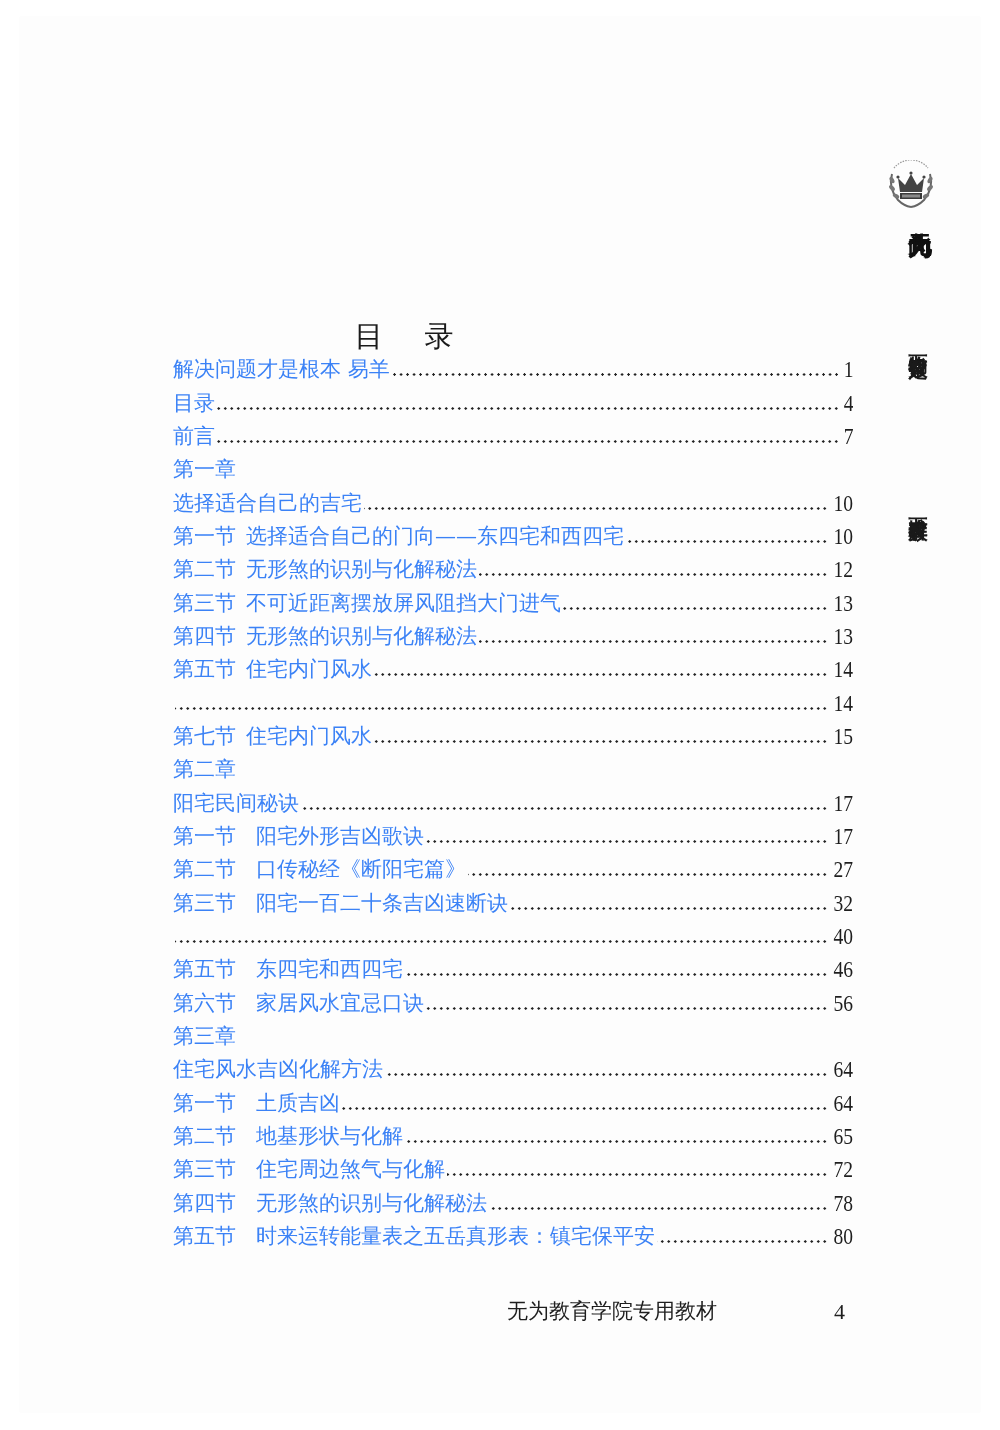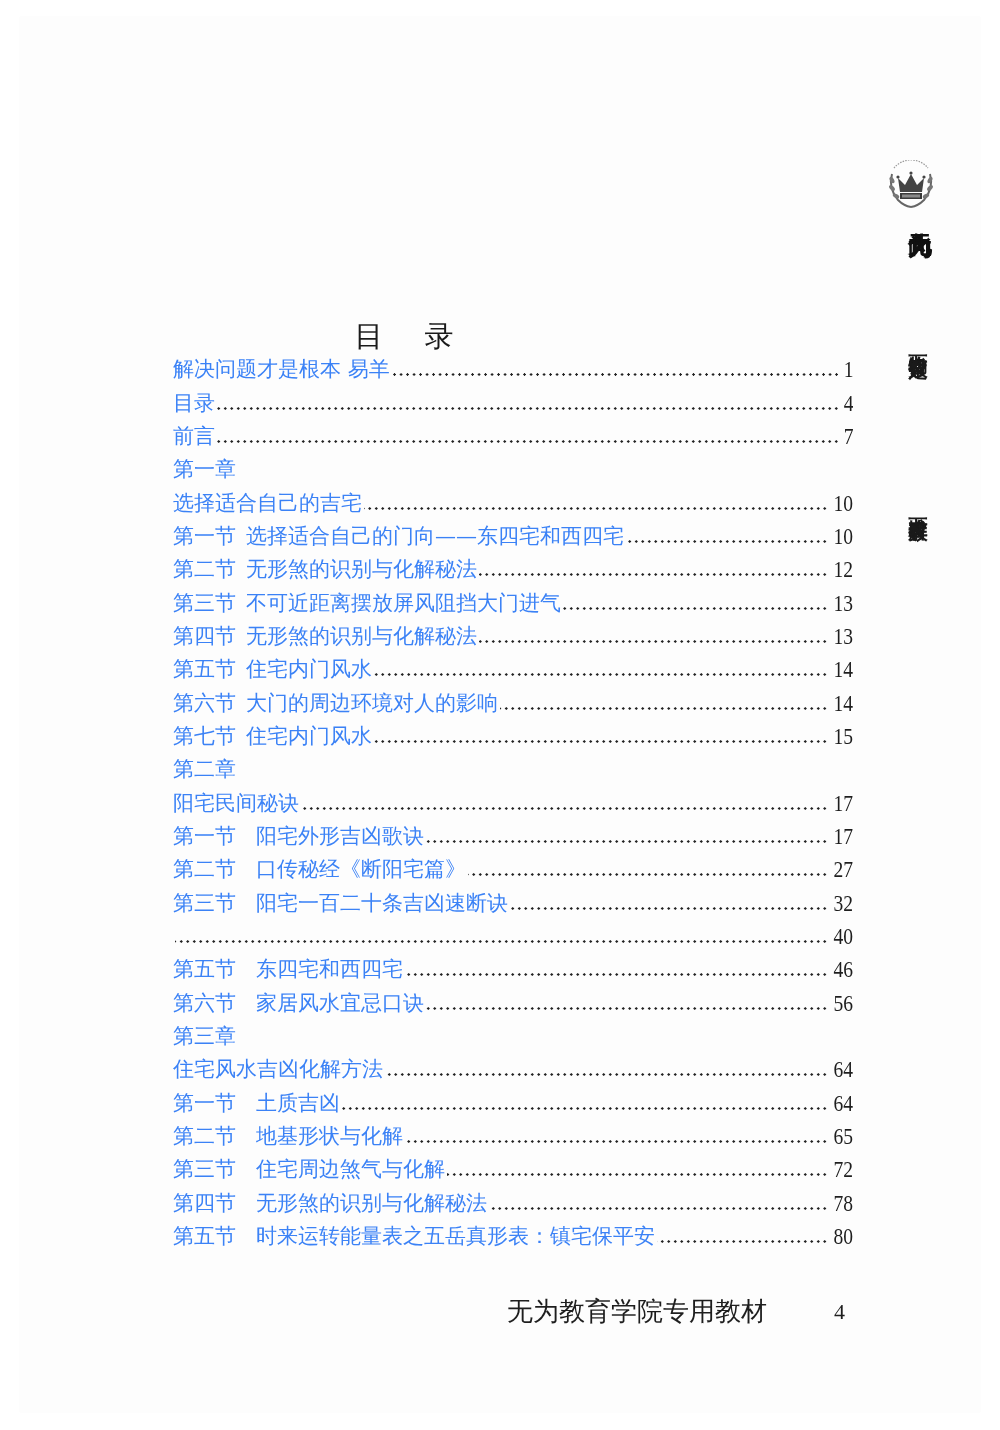--- a/index.html
+++ b/index.html
@@ -126,21 +126,21 @@
       line-height: 30px;
       color: #1a1a1a;
     }
     .vert-saying.s1 { top: 340px; }
     .vert-saying.s2 { top: 503px; }
 
     .footer-label {
       position: absolute;
       left: 507px;
       top: 1296px;
-      font-size: 26px;
+      font-size: 21px;
       line-height: 30px;
       color: #1e1e1e;
     }
     .footer-page {
       position: absolute;
       left: 834px;
       top: 1297px;
       font-family: "Liberation Serif", "DejaVu Serif", serif;
       font-size: 22px;
       line-height: 30px;
@@ -221,21 +221,20 @@
       <span class="toc-text"><span class="sect">第四节</span><span>无形煞的识别与化解秘法</span></span>
       <span class="toc-leader"></span>
       <span class="toc-page">13</span>
     </li>
     <li class="toc-row">
       <span class="toc-text"><span class="sect">第五节</span><span>住宅内门风水</span></span>
       <span class="toc-leader"></span>
       <span class="toc-page">14</span>
     </li>
     <li class="toc-row">
-      <span class="toc-text"><span class="sect">第六节</span><span>大门的周边环境对人的影响</span></span>
       <span class="toc-leader"></span>
       <span class="toc-page">14</span>
     </li>
     <li class="toc-row">
       <span class="toc-text"><span class="sect">第七节</span><span>住宅内门风水</span></span>
       <span class="toc-leader"></span>
       <span class="toc-page">15</span>
     </li>
     <li class="toc-row chapter">
       <span class="toc-text"><span>第二章</span></span>

